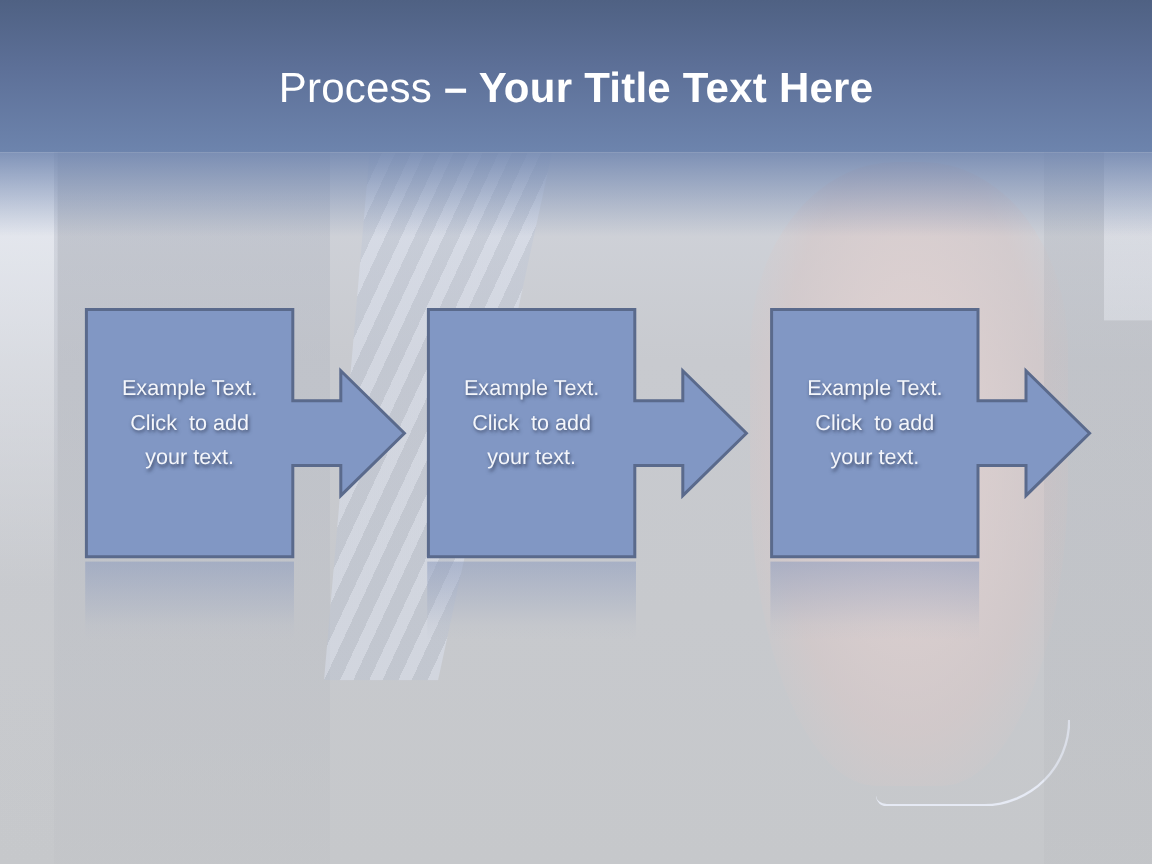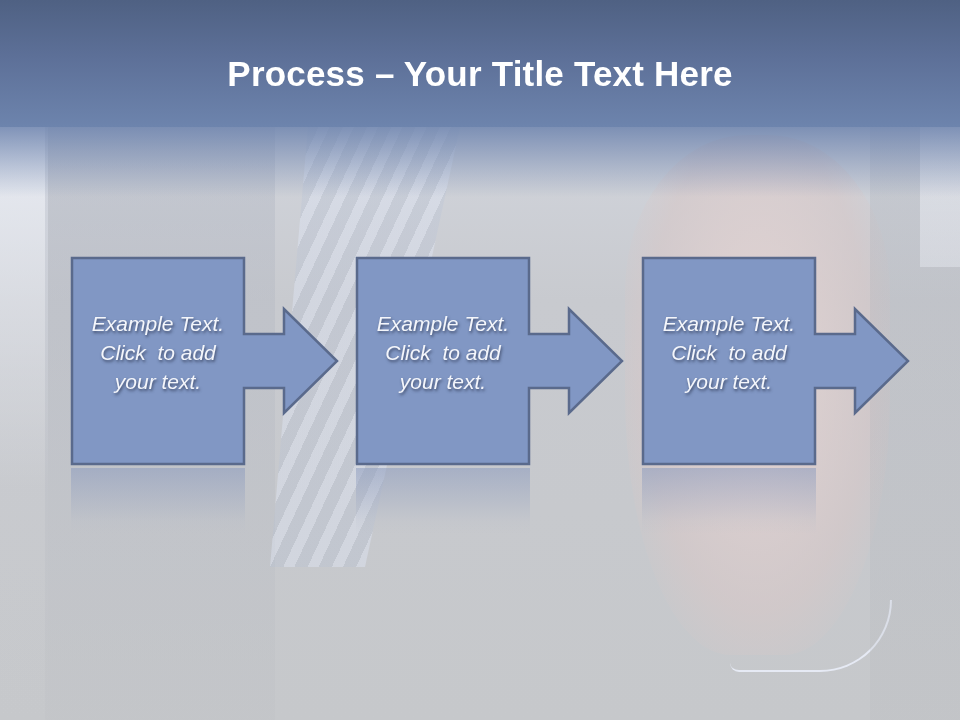--- a/index.html
+++ b/index.html
@@ -24,27 +24,27 @@
       border-radius: 0 0 80px 10px; }
     .bg .suit-right { position:absolute; left:870px; top:127px; width:90px; height:593px;
       background: linear-gradient(180deg, rgba(165,170,180,0.25), rgba(180,182,186,0.2)); }
 
     .header { position:absolute; left:0; top:0; width:960px; height:127px;
       background: linear-gradient(180deg, #4f6183 0%, #5d7098 45%, #6d84ad 100%); }
     .header-fade { position:absolute; left:0; top:127px; width:960px; height:70px;
       background: linear-gradient(180deg, rgba(110,132,174,0.85), rgba(110,132,174,0)); }
     .title { position:absolute; left:0; top:52px; width:960px; text-align:center;
       color:#ffffff; font-size:35px; line-height:44px; letter-spacing:0.2px; }
-    .title b { font-weight:bold; }
+    .title b { font-weight:normal; }
     .title span { font-weight:bold; }
 
     .step { position:absolute; top:257px; width:270px; height:210px; }
     .step svg { position:absolute; left:0; top:0; overflow:visible; }
     .step .txt { position:absolute; left:2px; top:52px; width:170px; text-align:center;
-      color:#f4f6fb; font-style:italic; font-size:21px; line-height:29px;
+      color:#f4f6fb; font-size:18px; line-height:29px;
       text-shadow: 1px 2px 3px rgba(40,50,75,0.75); }
     .reflect { position:absolute; top:468px; width:174px; height:66px;
       background: linear-gradient(180deg, rgba(140,155,190,0.55), rgba(180,186,200,0.15) 80%, rgba(200,200,205,0)); }
   </style>
 </head>
 <body>
 
 <div class="bg">
   <div class="edge-left"></div>
   <div class="edge-right"></div>

